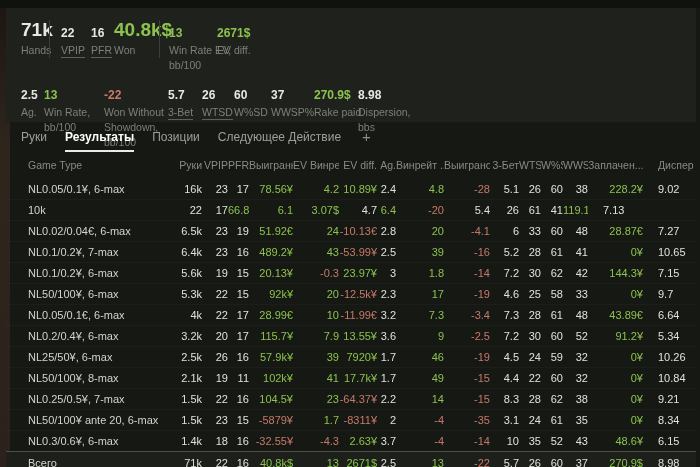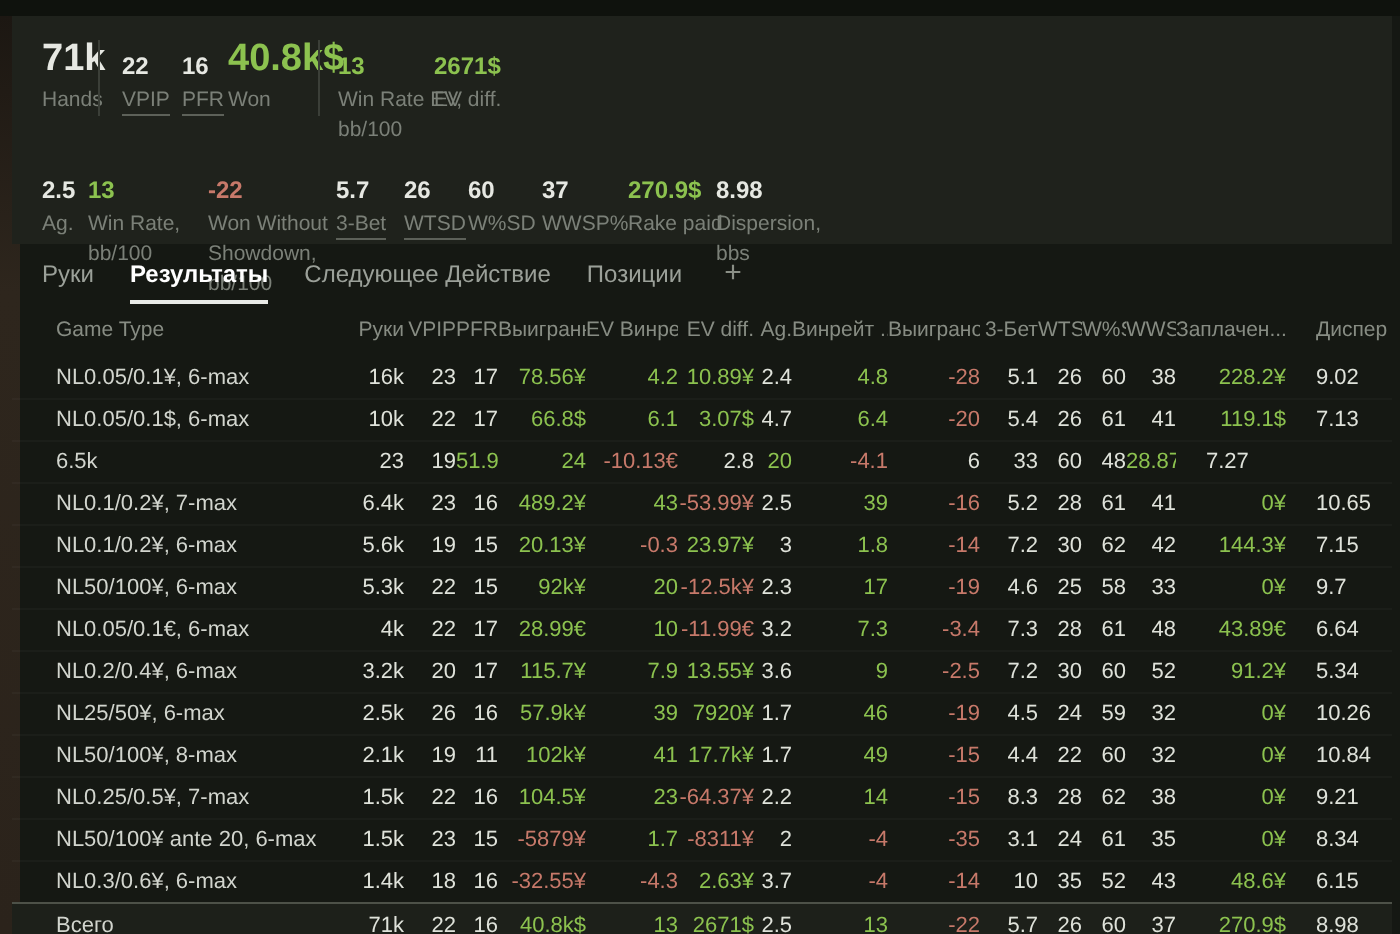--- a/index.html
+++ b/index.html
@@ -142,22 +142,22 @@
           <div class="val" data-name="stat-value">8.98</div>
           <div class="lbl" data-name="stat-label">Dispersion,</div>
           <div class="lbl" data-name="stat-label">bbs</div>
         </div>
       </div>
   </div>
 
   <div class="tabs" id="tabs" data-name="tab-bar">
       <div class="tab" data-name="tab-hands">Руки</div>
       <div class="tab active" data-name="tab-results">Результаты</div>
+      <div class="tab" data-name="tab-positions">Позиции</div>
       <div class="tab" data-name="tab-next-action">Следующее Действие</div>
-      <div class="tab" data-name="tab-positions">Позиции</div>
       <div class="tab plus" data-name="add-tab-button">+</div>
     </div>
 
   <div data-name="results-table">
     <div class="grid-row thead" id="thead" data-name="table-header-row">
         <div class="hcell" data-name="column-header-game-type">Game Type</div>
         <div class="hcell" data-name="column-header-hands">Руки</div>
         <div class="hcell" data-name="column-header-vpip">VPIP</div>
         <div class="hcell" data-name="column-header-pfr">PFR</div>
         <div class="hcell" data-name="column-header-won">Выигранно</div>
@@ -186,38 +186,38 @@
           <div class="cell val-green" data-name="cell-winrate">4.8</div>
           <div class="cell val-red" data-name="cell-won-wo-showdown">-28</div>
           <div class="cell" data-name="cell-3bet">5.1</div>
           <div class="cell" data-name="cell-wtsd">26</div>
           <div class="cell" data-name="cell-wsd">60</div>
           <div class="cell" data-name="cell-wwsf">38</div>
           <div class="cell val-green" data-name="cell-rake">228.2¥</div>
           <div class="cell" data-name="cell-dispersion">9.02</div>
         </div>
         <div class="grid-row trow" data-name="table-row">
-          <div class="cell" data-name="cell-game-type">NL0.05/0.1$, 6-max</div>
           <div class="cell" data-name="cell-hands">10k</div>
           <div class="cell" data-name="cell-vpip">22</div>
           <div class="cell" data-name="cell-pfr">17</div>
           <div class="cell val-green" data-name="cell-won">66.8$</div>
           <div class="cell val-green" data-name="cell-ev-winrate">6.1</div>
           <div class="cell val-green" data-name="cell-ev-diff">3.07$</div>
           <div class="cell" data-name="cell-ag">4.7</div>
           <div class="cell val-green" data-name="cell-winrate">6.4</div>
           <div class="cell val-red" data-name="cell-won-wo-showdown">-20</div>
           <div class="cell" data-name="cell-3bet">5.4</div>
           <div class="cell" data-name="cell-wtsd">26</div>
           <div class="cell" data-name="cell-wsd">61</div>
           <div class="cell" data-name="cell-wwsf">41</div>
           <div class="cell val-green" data-name="cell-rake">119.1$</div>
           <div class="cell" data-name="cell-dispersion">7.13</div>
         </div>
         <div class="grid-row trow" data-name="table-row">
+          <div class="cell" data-name="cell-game-type">NL0.02/0.04€, 6-max</div>
           <div class="cell" data-name="cell-hands">6.5k</div>
           <div class="cell" data-name="cell-vpip">23</div>
           <div class="cell" data-name="cell-pfr">19</div>
           <div class="cell val-green" data-name="cell-won">51.92€</div>
           <div class="cell val-green" data-name="cell-ev-winrate">24</div>
           <div class="cell val-red" data-name="cell-ev-diff">-10.13€</div>
           <div class="cell" data-name="cell-ag">2.8</div>
           <div class="cell val-green" data-name="cell-winrate">20</div>
           <div class="cell val-red" data-name="cell-won-wo-showdown">-4.1</div>
           <div class="cell" data-name="cell-3bet">6</div>

